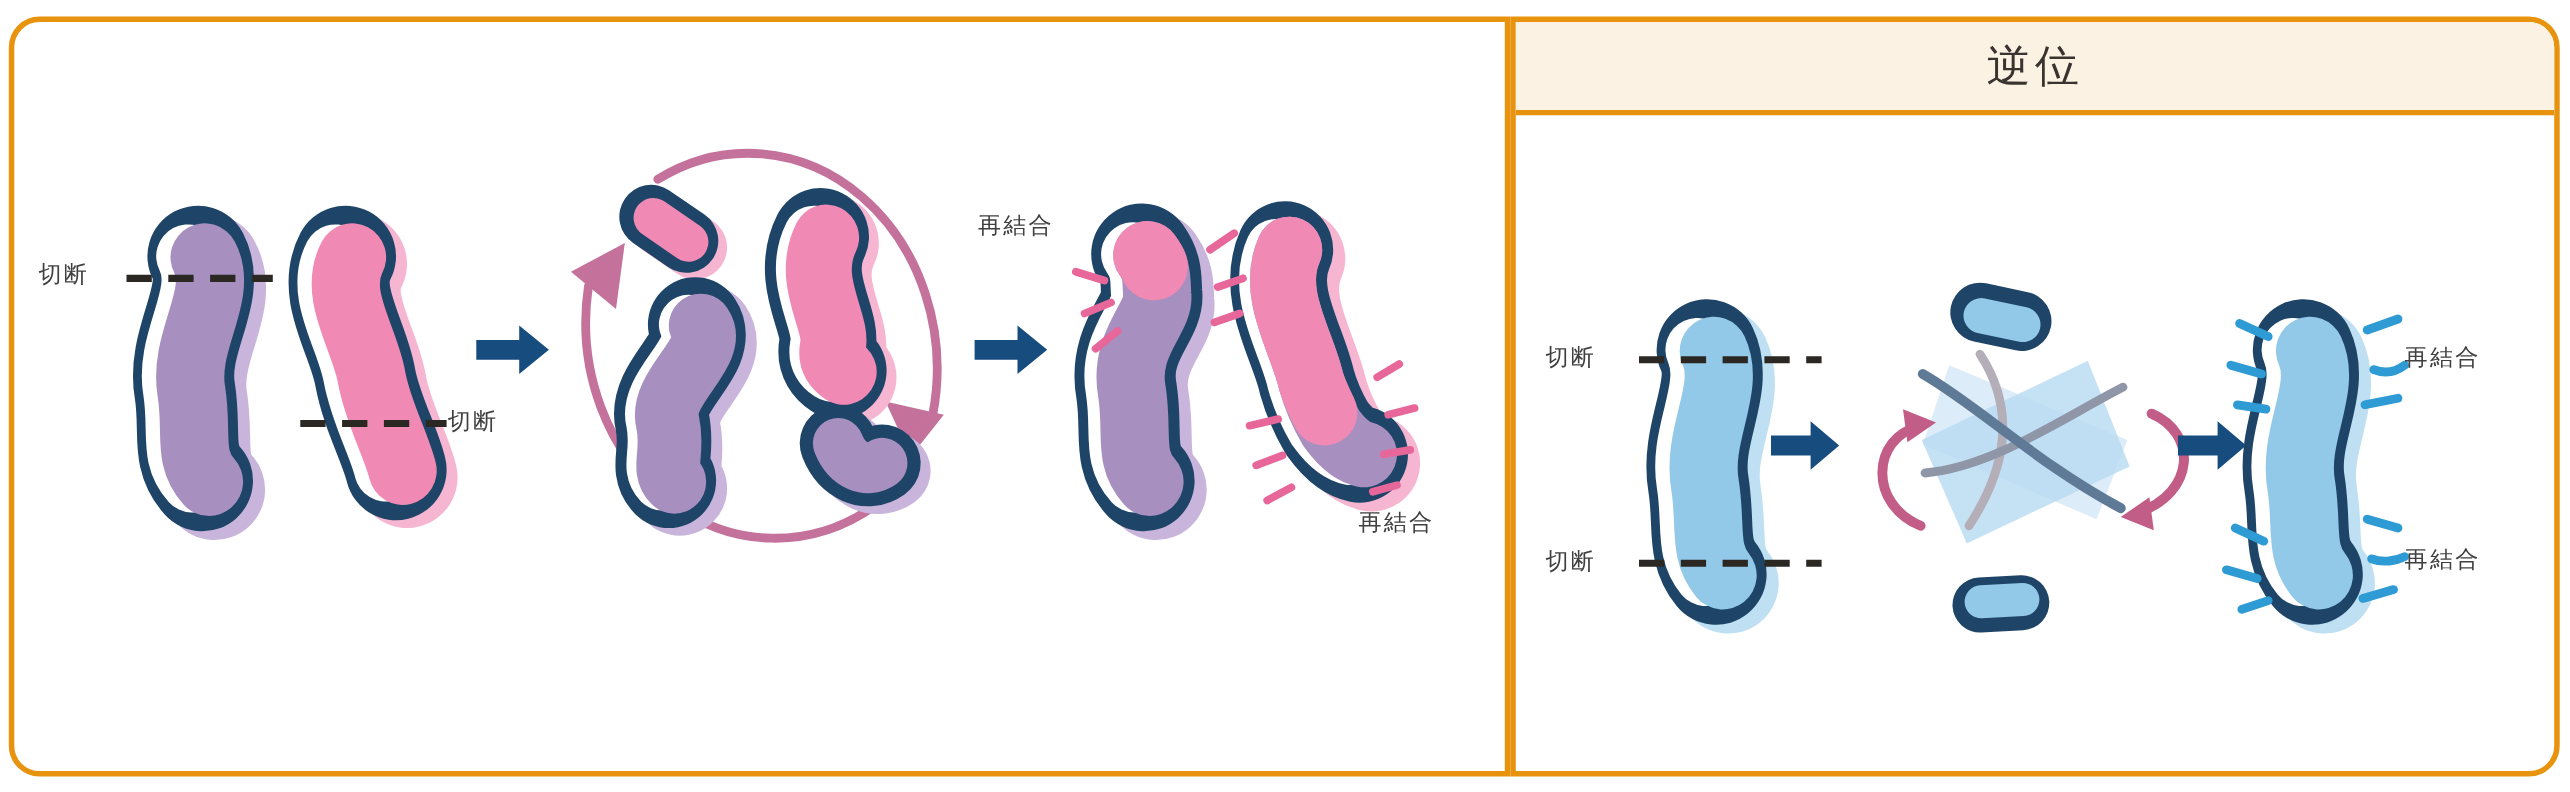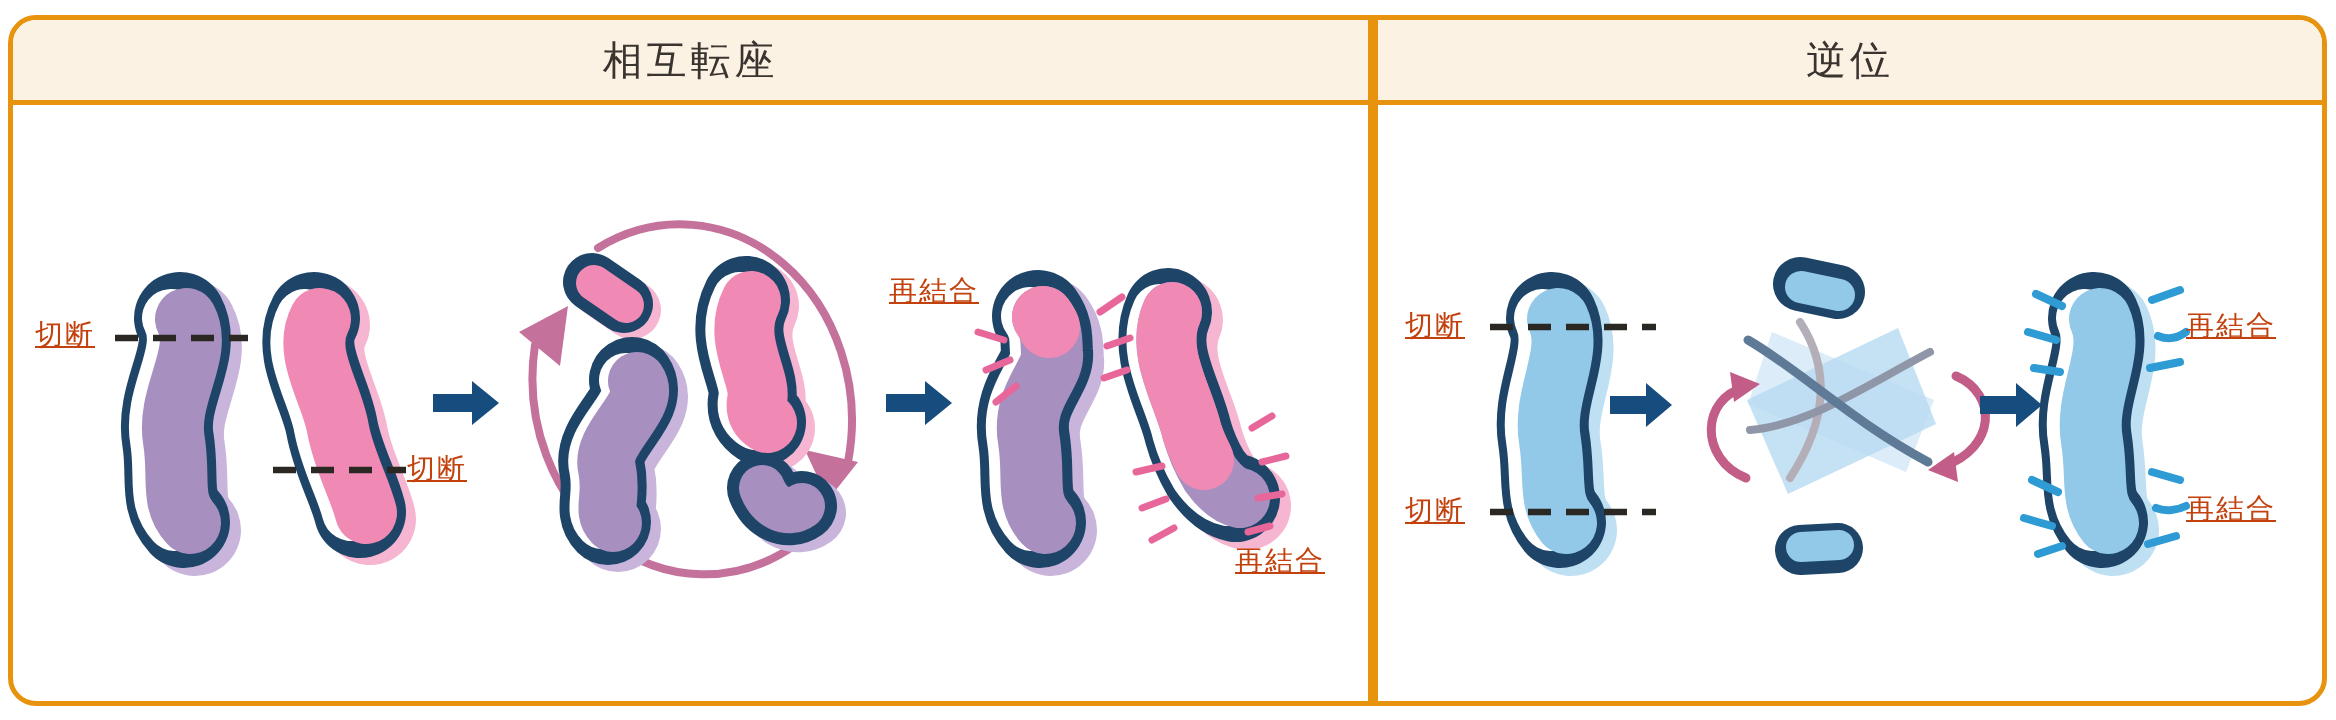--- a/index.html
+++ b/index.html
@@ -16,33 +16,30 @@
   .panel-header{
     height:80px;background:#FCF2E3;border-bottom:5px solid #E8930D;
     display:flex;align-items:center;justify-content:center;
     font-size:40px;letter-spacing:4px;color:#3A3430;
   }
   .panel-left .panel-header{border-radius:23px 0 0 0;}
   .panel-right .panel-header{border-radius:0 23px 0 0;justify-content:center;}
   .panel-body{position:relative;height:596px;}
   .panel-body svg{position:absolute;left:0;top:0;}
   .lbl{
-    position:absolute;font-size:28px;letter-spacing:2px;color:#c2410c;
-    white-space:nowrap;line-height:36px;text-decoration:underline;
+    position:absolute;font-size:21px;letter-spacing:2px;color:#404040;
+    white-space:nowrap;line-height:36px;
   }
 </style>
 </head>
 <body>
 
 <div class="stage">
 
   <section class="panel panel-left">
-    <div class="panel-header">
-      <span>相互転座</span>
-    </div>
     <div class="panel-body">
 
       <svg width="1355" height="596" viewBox="13 105 1355 596">
         <defs>
           <path id="L_cA" d="M 180,318 C 198,352 160,394 168,440 C 174,478 164,500 184,522" fill="none"></path>
           <path id="L_cB" d="M 314,318 C 296,352 326,392 332,428 C 338,460 354,488 360,512" fill="none"></path>
           <path id="L_pAt" d="M 592,282 L 624,304" fill="none"></path>
           <path id="L_pAb" d="M 632,380 C 648,404 594,436 602,468 C 608,496 596,510 608,522" fill="none"></path>
           <path id="L_pB" d="M 746,300 C 726,340 758,378 752,400 C 750,412 756,418 762,422" fill="none"></path>
           <path id="L_pBf" d="M 762,488 C 770,508 788,516 802,506" fill="none"></path>

